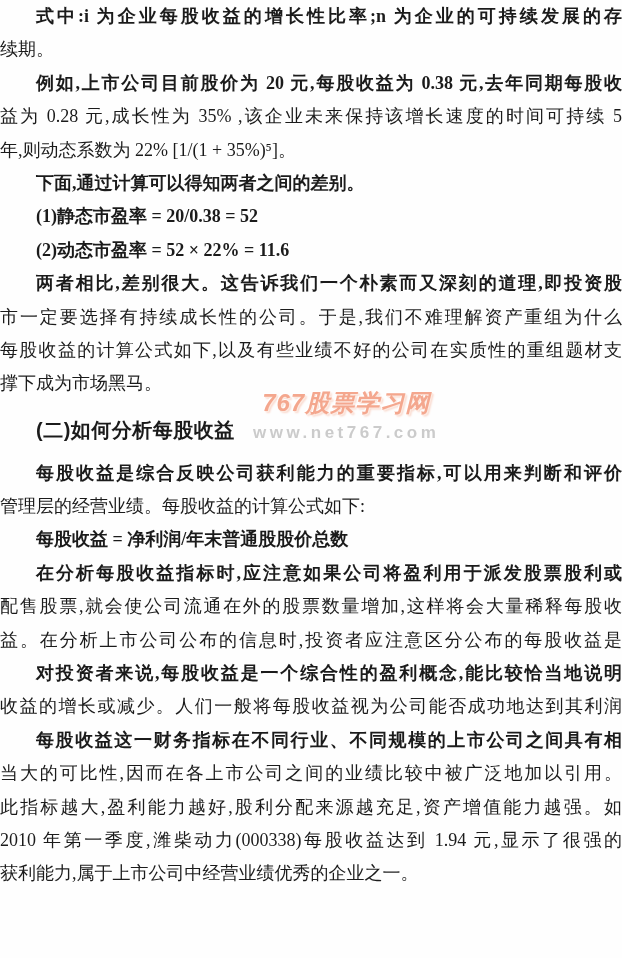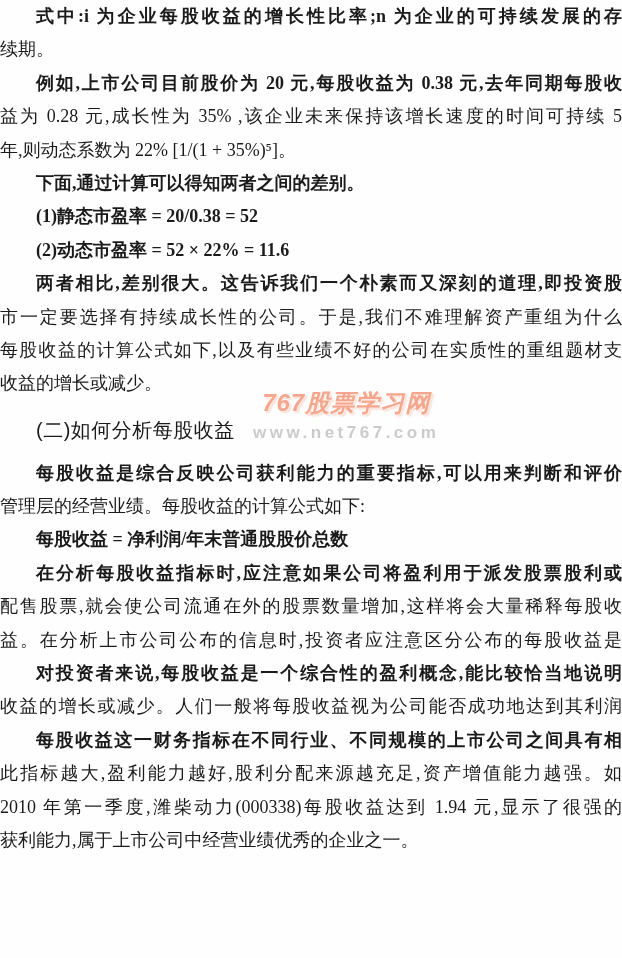--- a/index.html
+++ b/index.html
@@ -62,21 +62,21 @@
     overflow: hidden;
     white-space: normal;
   }
   .line.last { text-align-last: left; }
   .line.first { text-indent: 36px; font-weight: bold; }
   .heading { margin: 12px 0 10px 0; }
   .heading .line {
     height: 34px;
     line-height: 34px;
     font-family: "Liberation Sans", "DejaVu Sans", sans-serif;
-    font-weight: normal;
+    font-weight: bold;
     font-size: 20px;
     letter-spacing: 0.5px;
     text-align: left;
     text-align-last: left;
     text-indent: 36px;
   }
 </style>
 </head>
 <body>
 
@@ -103,21 +103,21 @@
       <div class="para">
         <div class="line first last">(1)静态市盈率 = 20/0.38 = 52</div>
       </div>
       <div class="para">
         <div class="line first last">(2)动态市盈率 = 52 × 22% = 11.6</div>
       </div>
       <div class="para">
         <div class="line first">两者相比,差别很大。这告诉我们一个朴素而又深刻的道理,即投资股</div>
         <div class="line">市一定要选择有持续成长性的公司。于是,我们不难理解资产重组为什么</div>
         <div class="line">每股收益的计算公式如下,以及有些业绩不好的公司在实质性的重组题材支</div>
-        <div class="line last">收益的增长或减少。</div>
+        <div class="line last">撑下成为市场黑马。</div>
       </div>
       <div class="heading">
         <div class="line first last">(二)如何分析每股收益</div>
       </div>
       <div class="para">
         <div class="line first">每股收益是综合反映公司获利能力的重要指标,可以用来判断和评价</div>
         <div class="line last">管理层的经营业绩。每股收益的计算公式如下:</div>
       </div>
       <div class="para">
         <div class="line first last">每股收益 = 净利润/年末普通股股价总数</div>
@@ -126,19 +126,20 @@
         <div class="line first">在分析每股收益指标时,应注意如果公司将盈利用于派发股票股利或</div>
         <div class="line">配售股票,就会使公司流通在外的股票数量增加,这样将会大量稀释每股收</div>
         <div class="line">益。在分析上市公司公布的信息时,投资者应注意区分公布的每股收益是</div>
       </div>
       <div class="para">
         <div class="line first">对投资者来说,每股收益是一个综合性的盈利概念,能比较恰当地说明</div>
         <div class="line">收益的增长或减少。人们一般将每股收益视为公司能否成功地达到其利润</div>
       </div>
       <div class="para">
         <div class="line first">每股收益这一财务指标在不同行业、不同规模的上市公司之间具有相</div>
+        <div class="line">当大的可比性,因而在各上市公司之间的业绩比较中被广泛地加以引用。</div>
         <div class="line">此指标越大,盈利能力越好,股利分配来源越充足,资产增值能力越强。如</div>
         <div class="line">2010 年第一季度,潍柴动力(000338)每股收益达到 1.94 元,显示了很强的</div>
         <div class="line last">获利能力,属于上市公司中经营业绩优秀的企业之一。</div>
       </div>
     </div>
 
 </div>
 
 </body></html>

